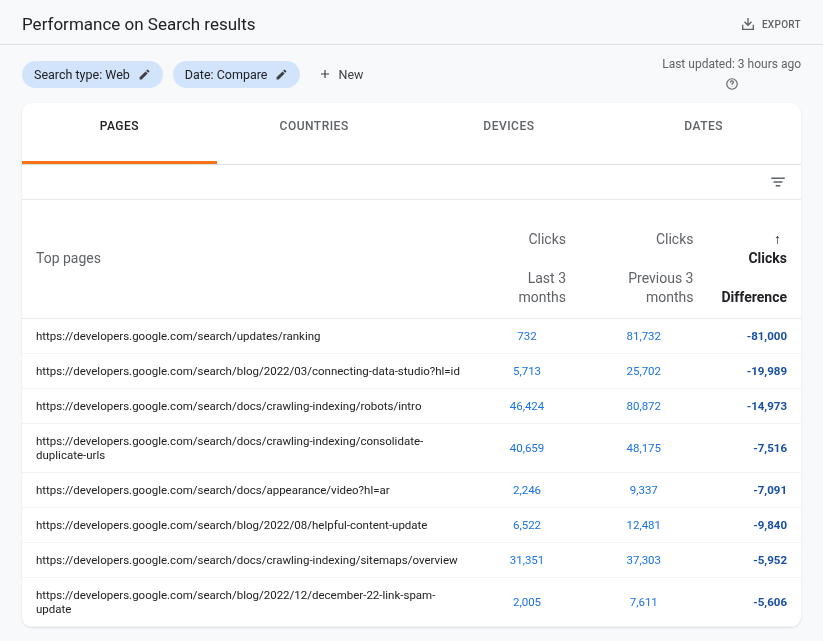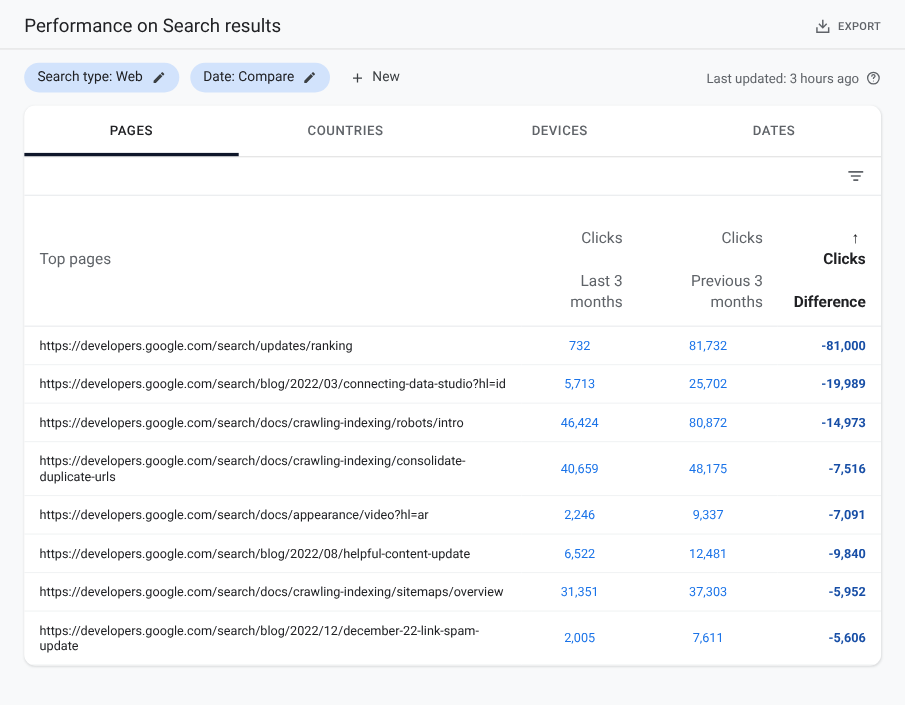--- a/index.html
+++ b/index.html
@@ -10,27 +10,27 @@
   .header-bar { display: flex; justify-content: space-between; align-items: center; padding: 14px 22px 10px 22px; }
   .page-title { font-size: 17px; font-weight: 400; color: #202124; }
   .export-btn { display: flex; align-items: center; gap: 6px; font-size: 10px; font-weight: 500; color: #5f6368; letter-spacing: 0.3px; cursor: pointer; }
   
   .divider { height: 1px; background: #e0e0e0; }
   
   .filter-bar { display: flex; justify-content: space-between; align-items: center; padding: 12px 22px; }
   .chips { display: flex; align-items: flex-start; gap: 10px; }
   .chip { display: flex; align-items: center; gap: 8px; background: #d2e3fc; border-radius: 16px; padding: 6px 12px; font-size: 12.5px; color: #202124; cursor: pointer; }
   .chip-new { display: flex; align-items: center; gap: 6px; font-size: 12.5px; color: #3c4043; cursor: pointer; padding: 6px 8px;}
-  .last-updated { display: flex; align-items: center; gap: 6px; font-size: 12px; color: #5f6368; }
+  .last-updated { display: flex; align-items: center; gap: 6px; font-size: 12px; color: #5f6368; flex-direction: column; }
   
   .card { margin: 0 22px 22px 22px; background: #fff; border-radius: 10px; box-shadow: 0 1px 2px rgba(60,64,67,0.15); overflow: hidden; }
   
   .tabs { display: flex; border-bottom: 1px solid #e0e0e0; }
   .tab { flex: 1; text-align: center; padding: 16px 8px; font-size: 12px; font-weight: 500; letter-spacing: 0.5px; color: #5f6368; cursor: pointer; }
-  .tab.active { color: #202124; border-bottom: 3px solid #0f172a; padding-bottom: 13px; }
+  .tab.active { color: #202124; border-bottom: 3px solid #f97316; padding-bottom: 28px; }
   
   .table-toolbar { display: flex; justify-content: flex-end; padding: 8px 14px; border-bottom: 1px solid #e8eaed; }
   
   table { width: 100%; border-collapse: collapse; }
   thead th { font-size: 14px; font-weight: 400; color: #5f6368; text-align: right; padding: 10px 14px; border-bottom: 1px solid #e8eaed; white-space: pre-line; line-height: 1.4; }
   thead th.left { text-align: left; }
   thead th.diff { font-weight: 700; color: #202124; }
   tbody td { font-size: 11.5px; padding: 10px 14px; border-bottom: 1px solid #f1f3f4; }
   tbody td.url { color: #202124; }
   tbody td.num { text-align: center; color: #1a73e8; }

